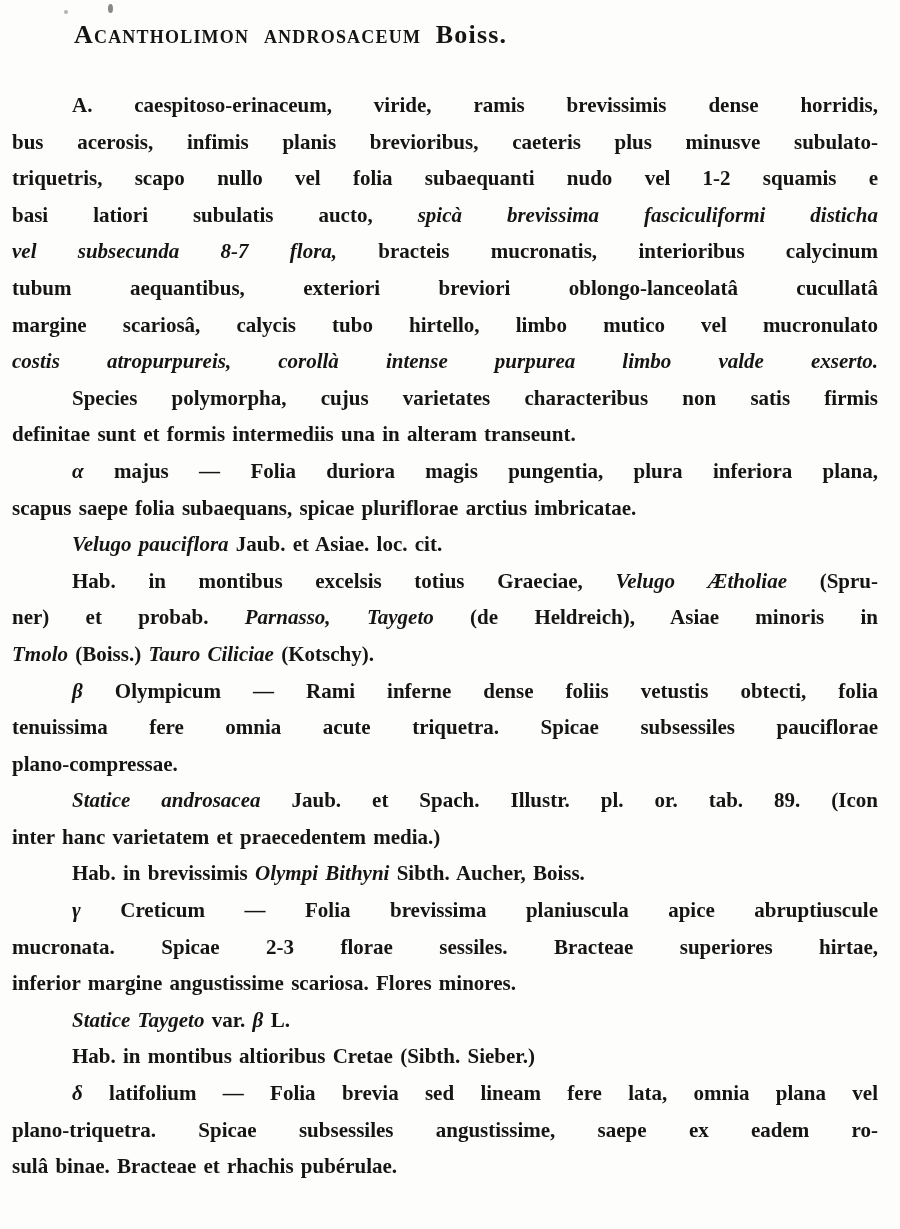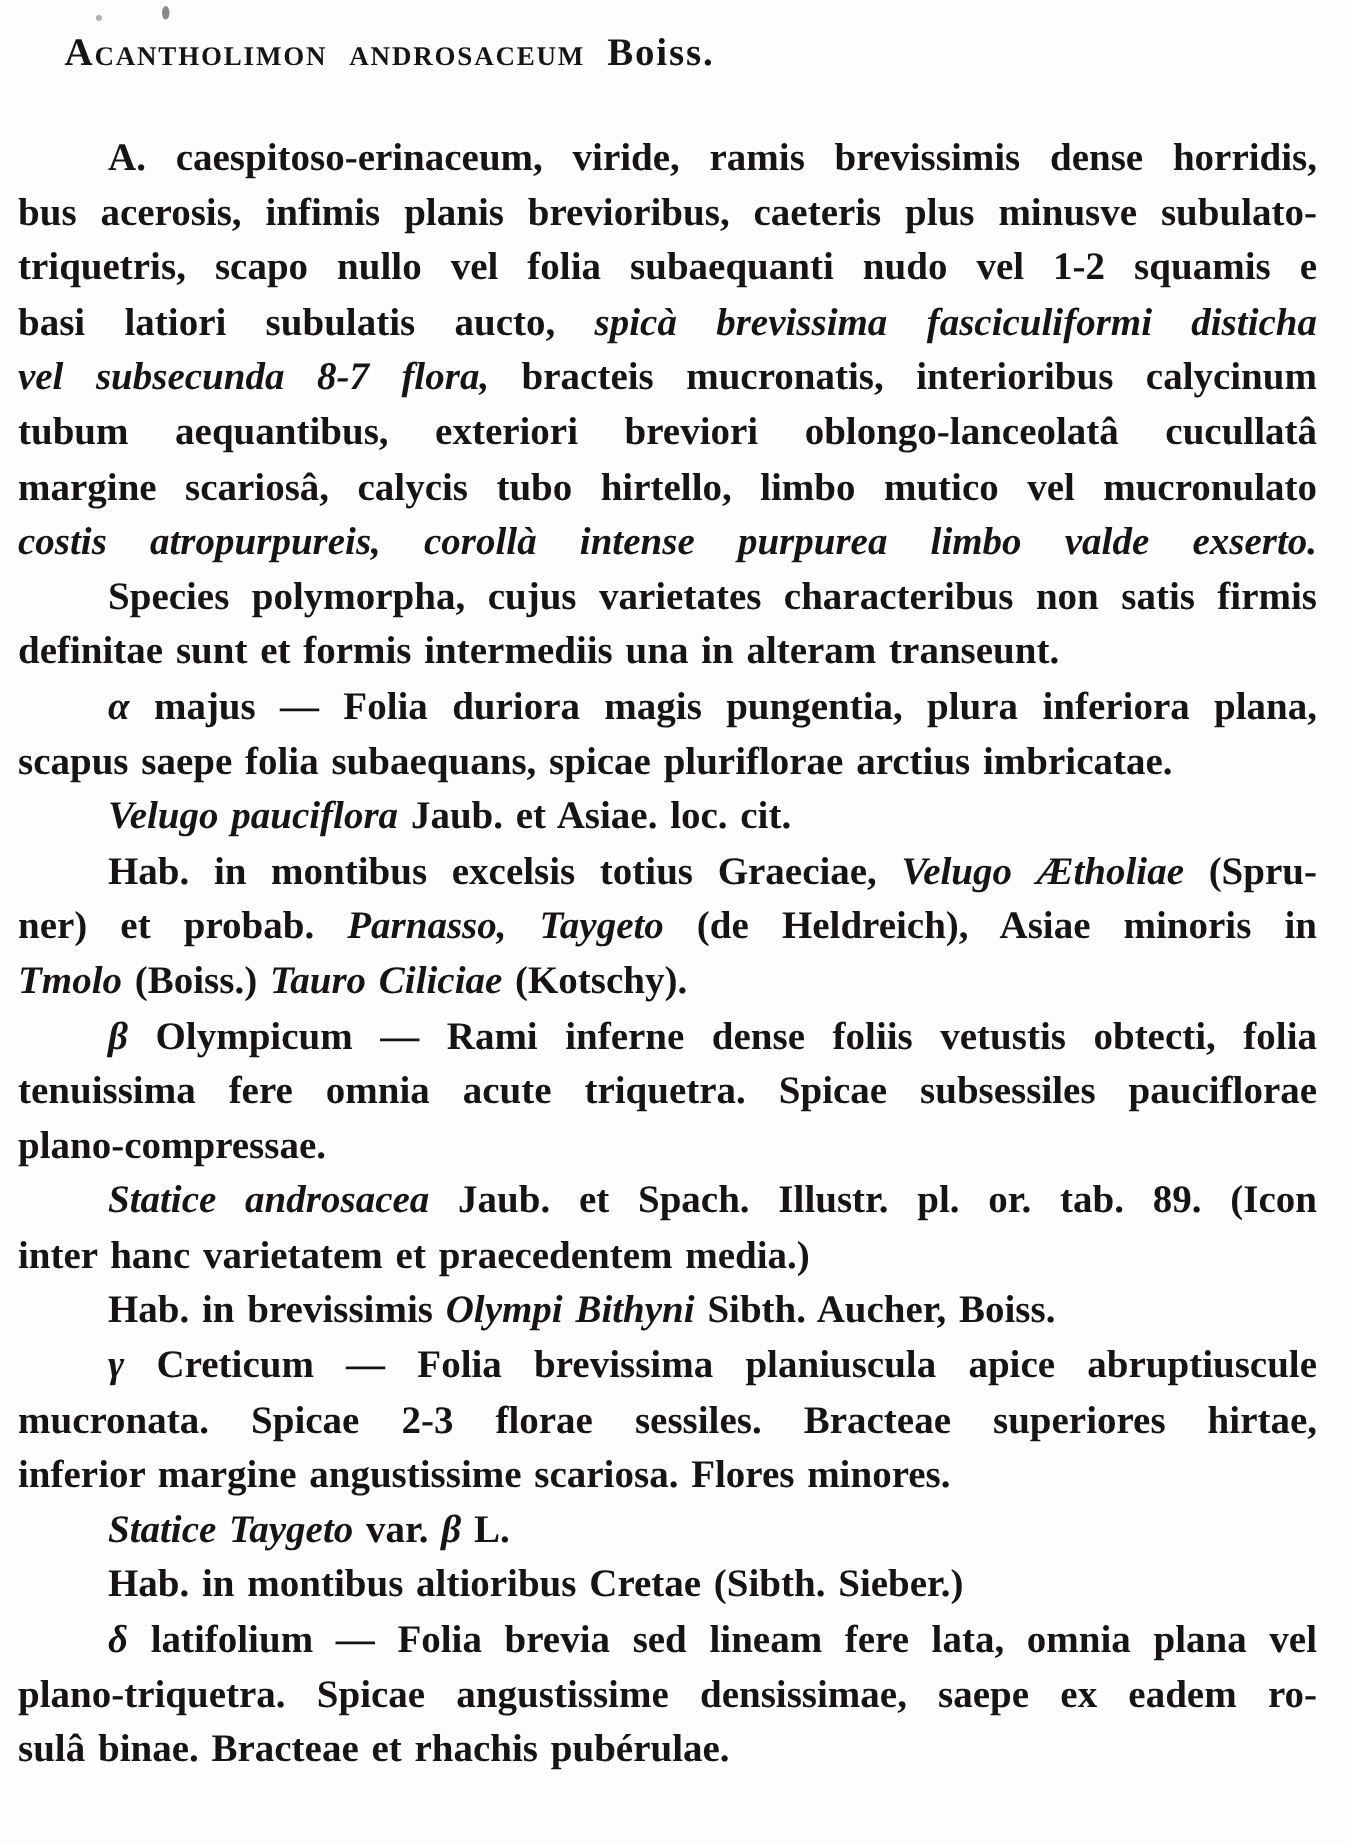--- a/index.html
+++ b/index.html
@@ -14,30 +14,30 @@
     box-sizing: border-box;
     overflow: hidden;
     padding: 20px 22px 0 12px;
     background: #fdfdfc;
     color: #161514;
     font-family: "Liberation Serif", "DejaVu Serif", serif;
     font-weight: bold;
     -webkit-font-smoothing: antialiased;
   }
   .heading {
-    margin-left: 31px;
+    margin-left: 62px;
     font-size: 26px;
     line-height: 30px;
     letter-spacing: 1.2px;
     word-spacing: 7px;
     white-space: nowrap;
   }
   .bodytext {
     margin-top: 37px;
-    font-size: 26px;
+    font-size: 21px;
     line-height: 36.6px;
     word-spacing: 2px;
   }
   .line {
     height: 36.6px;
     overflow: hidden;
     text-align: justify;
     text-align-last: justify;
   }
   .line.nojust {
@@ -88,16 +88,16 @@
       <div class="line nojust"><span class="">plano-compressae.</span></div>
       <div class="line indent"><span class="it">Statice androsacea</span><span class=""> Jaub. et Spach. Illustr. pl. or. tab. 89. (Icon</span></div>
       <div class="line nojust"><span class="">inter hanc varietatem et praecedentem media.)</span></div>
       <div class="line indent nojust"><span class="">Hab. in brevissimis </span><span class="it">Olympi Bithyni</span><span class=""> Sibth. Aucher, Boiss.</span></div>
       <div class="line indent"><span class="it">γ</span><span class=""> Creticum — Folia brevissima planiuscula apice abruptiuscule</span></div>
       <div class="line"><span class="">mucronata. Spicae 2-3 florae sessiles. Bracteae superiores hirtae,</span></div>
       <div class="line nojust"><span class="">inferior margine angustissime scariosa. Flores minores.</span></div>
       <div class="line indent nojust"><span class="it">Statice Taygeto</span><span class=""> var. </span><span class="it">β</span><span class=""> L.</span></div>
       <div class="line indent nojust"><span class="">Hab. in montibus altioribus Cretae (Sibth. Sieber.)</span></div>
       <div class="line indent"><span class="it">δ</span><span class=""> latifolium — Folia brevia sed lineam fere lata, omnia plana vel</span></div>
-      <div class="line"><span class="">plano-triquetra. Spicae angustissime densissimae, saepe ex eadem ro-</span></div>
+      <div class="line"><span class="">plano-triquetra. Spicae subsessiles angustissime, saepe ex eadem ro-</span></div>
       <div class="line nojust"><span class="">sulâ binae. Bracteae et rhachis pubérulae.</span></div>
     </div>
 </div>
 
 </body></html>

